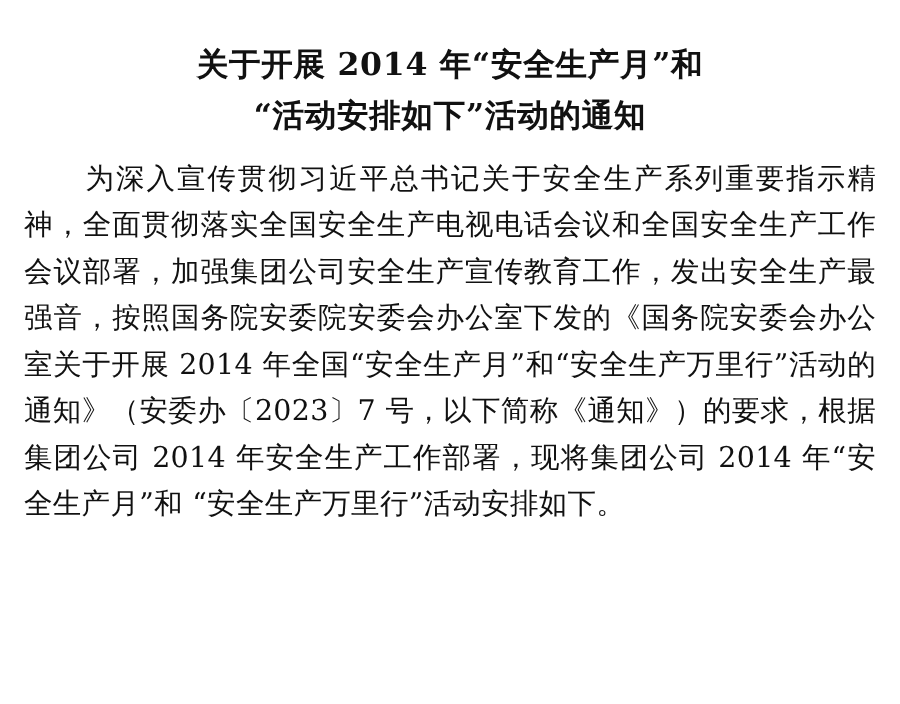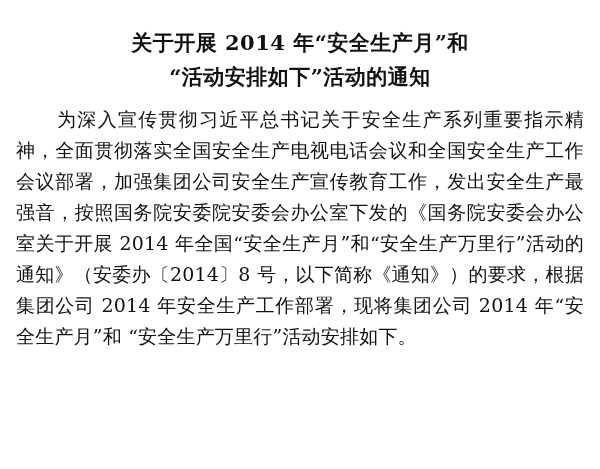--- a/index.html
+++ b/index.html
@@ -59,15 +59,15 @@
 <body>
 
 <div class="page">
 
   <div class="doc-title">
     <span class="line">关于开展 2014 年“安全生产月”和</span>
     <span class="line">“活动安排如下”活动的通知</span>
   </div>
 
 
-  <div class="body-text"><span class="indent"></span><span>为深入宣传贯彻习近平总书记关于安全生产系列重要指示精神，全面贯彻落实全国安全生产电视电话会议和全国安全生产工作会议部署，加强集团公司安全生产宣传教育工作，发出安全生产最强音，按照国务院安委院安委会办公室下发的《国务院安委会办公室关于开展 2014 年全国“安全生产月”和“安全生产万里行”活动的通知》（安委办〔2014〕8 号，以下简称《通知》）的要求，根据集团公司 2014 年安全生产工作部署，现将集团公司 2014 年“安全生产月”和 “安全生产万里行”活动安排如下。</span></div>
+  <div class="body-text"><span class="indent"></span><span>为深入宣传贯彻习近平总书记关于安全生产系列重要指示精神，全面贯彻落实全国安全生产电视电话会议和全国安全生产工作会议部署，加强集团公司安全生产宣传教育工作，发出安全生产最强音，按照国务院安委院安委会办公室下发的《国务院安委会办公室关于开展 2014 年全国“安全生产月”和“安全生产万里行”活动的通知》（安委办〔2023〕7 号，以下简称《通知》）的要求，根据集团公司 2014 年安全生产工作部署，现将集团公司 2014 年“安全生产月”和 “安全生产万里行”活动安排如下。</span></div>
 
 </div>
 
 </body></html>

